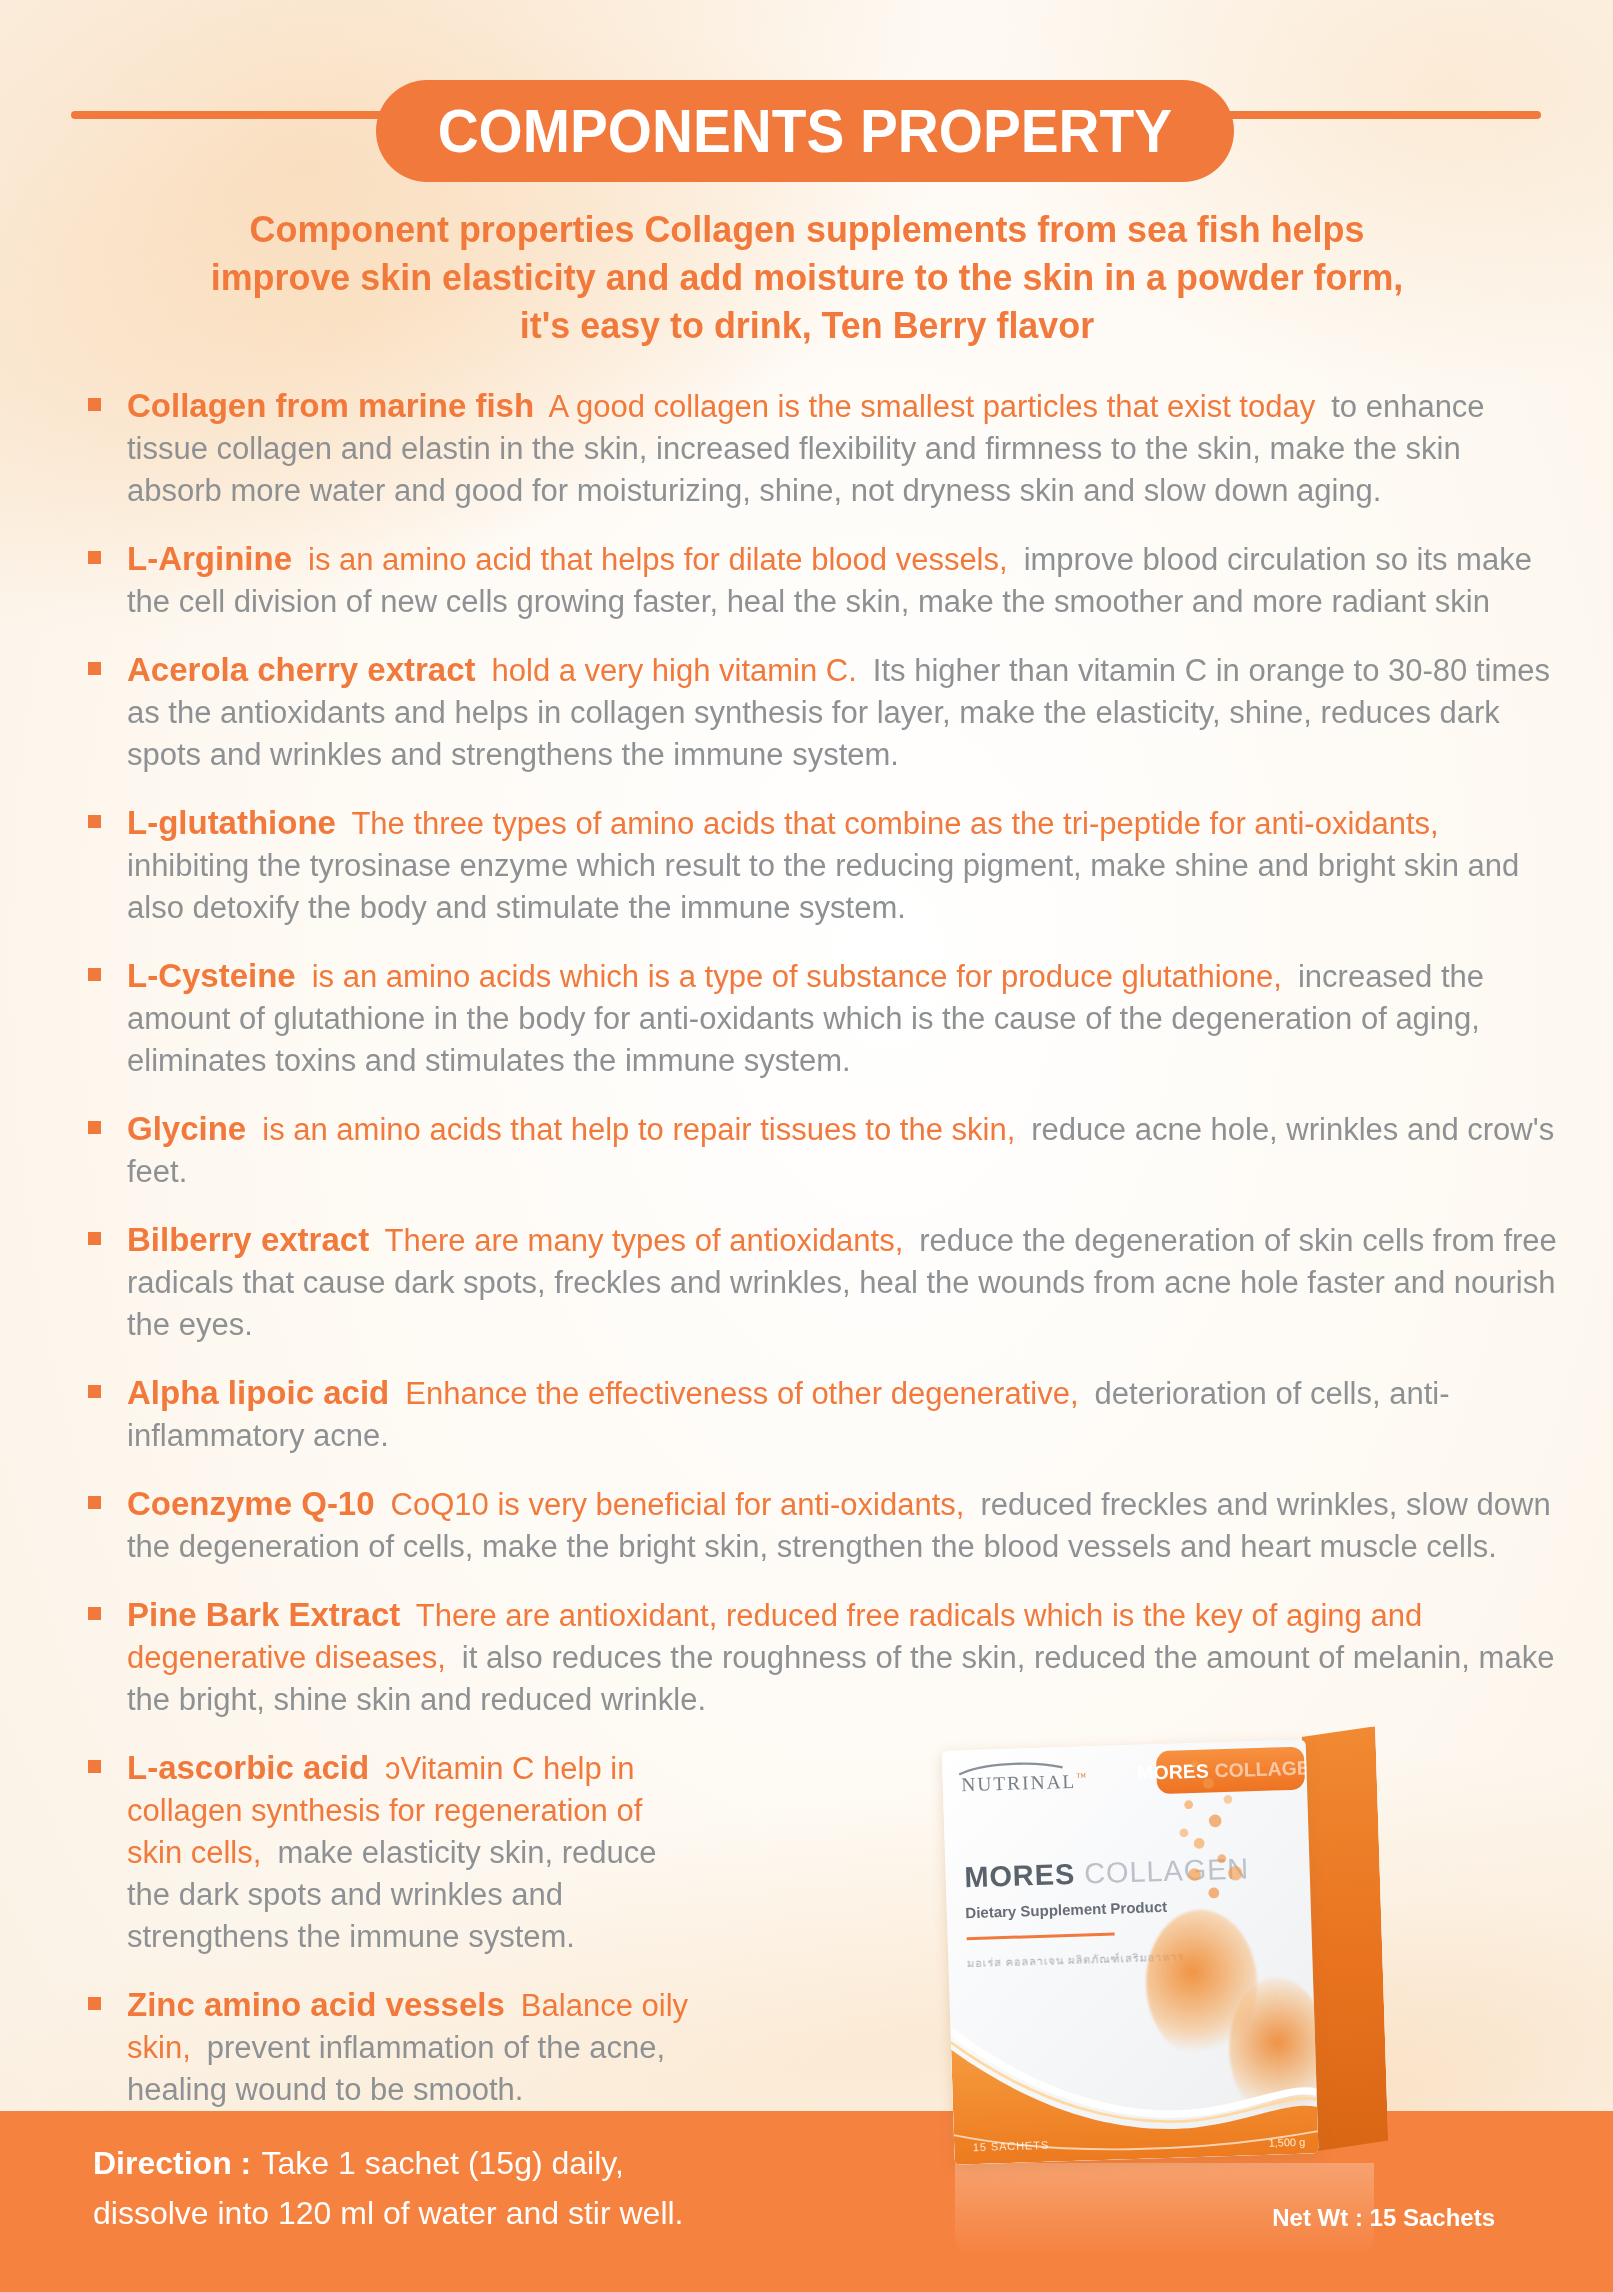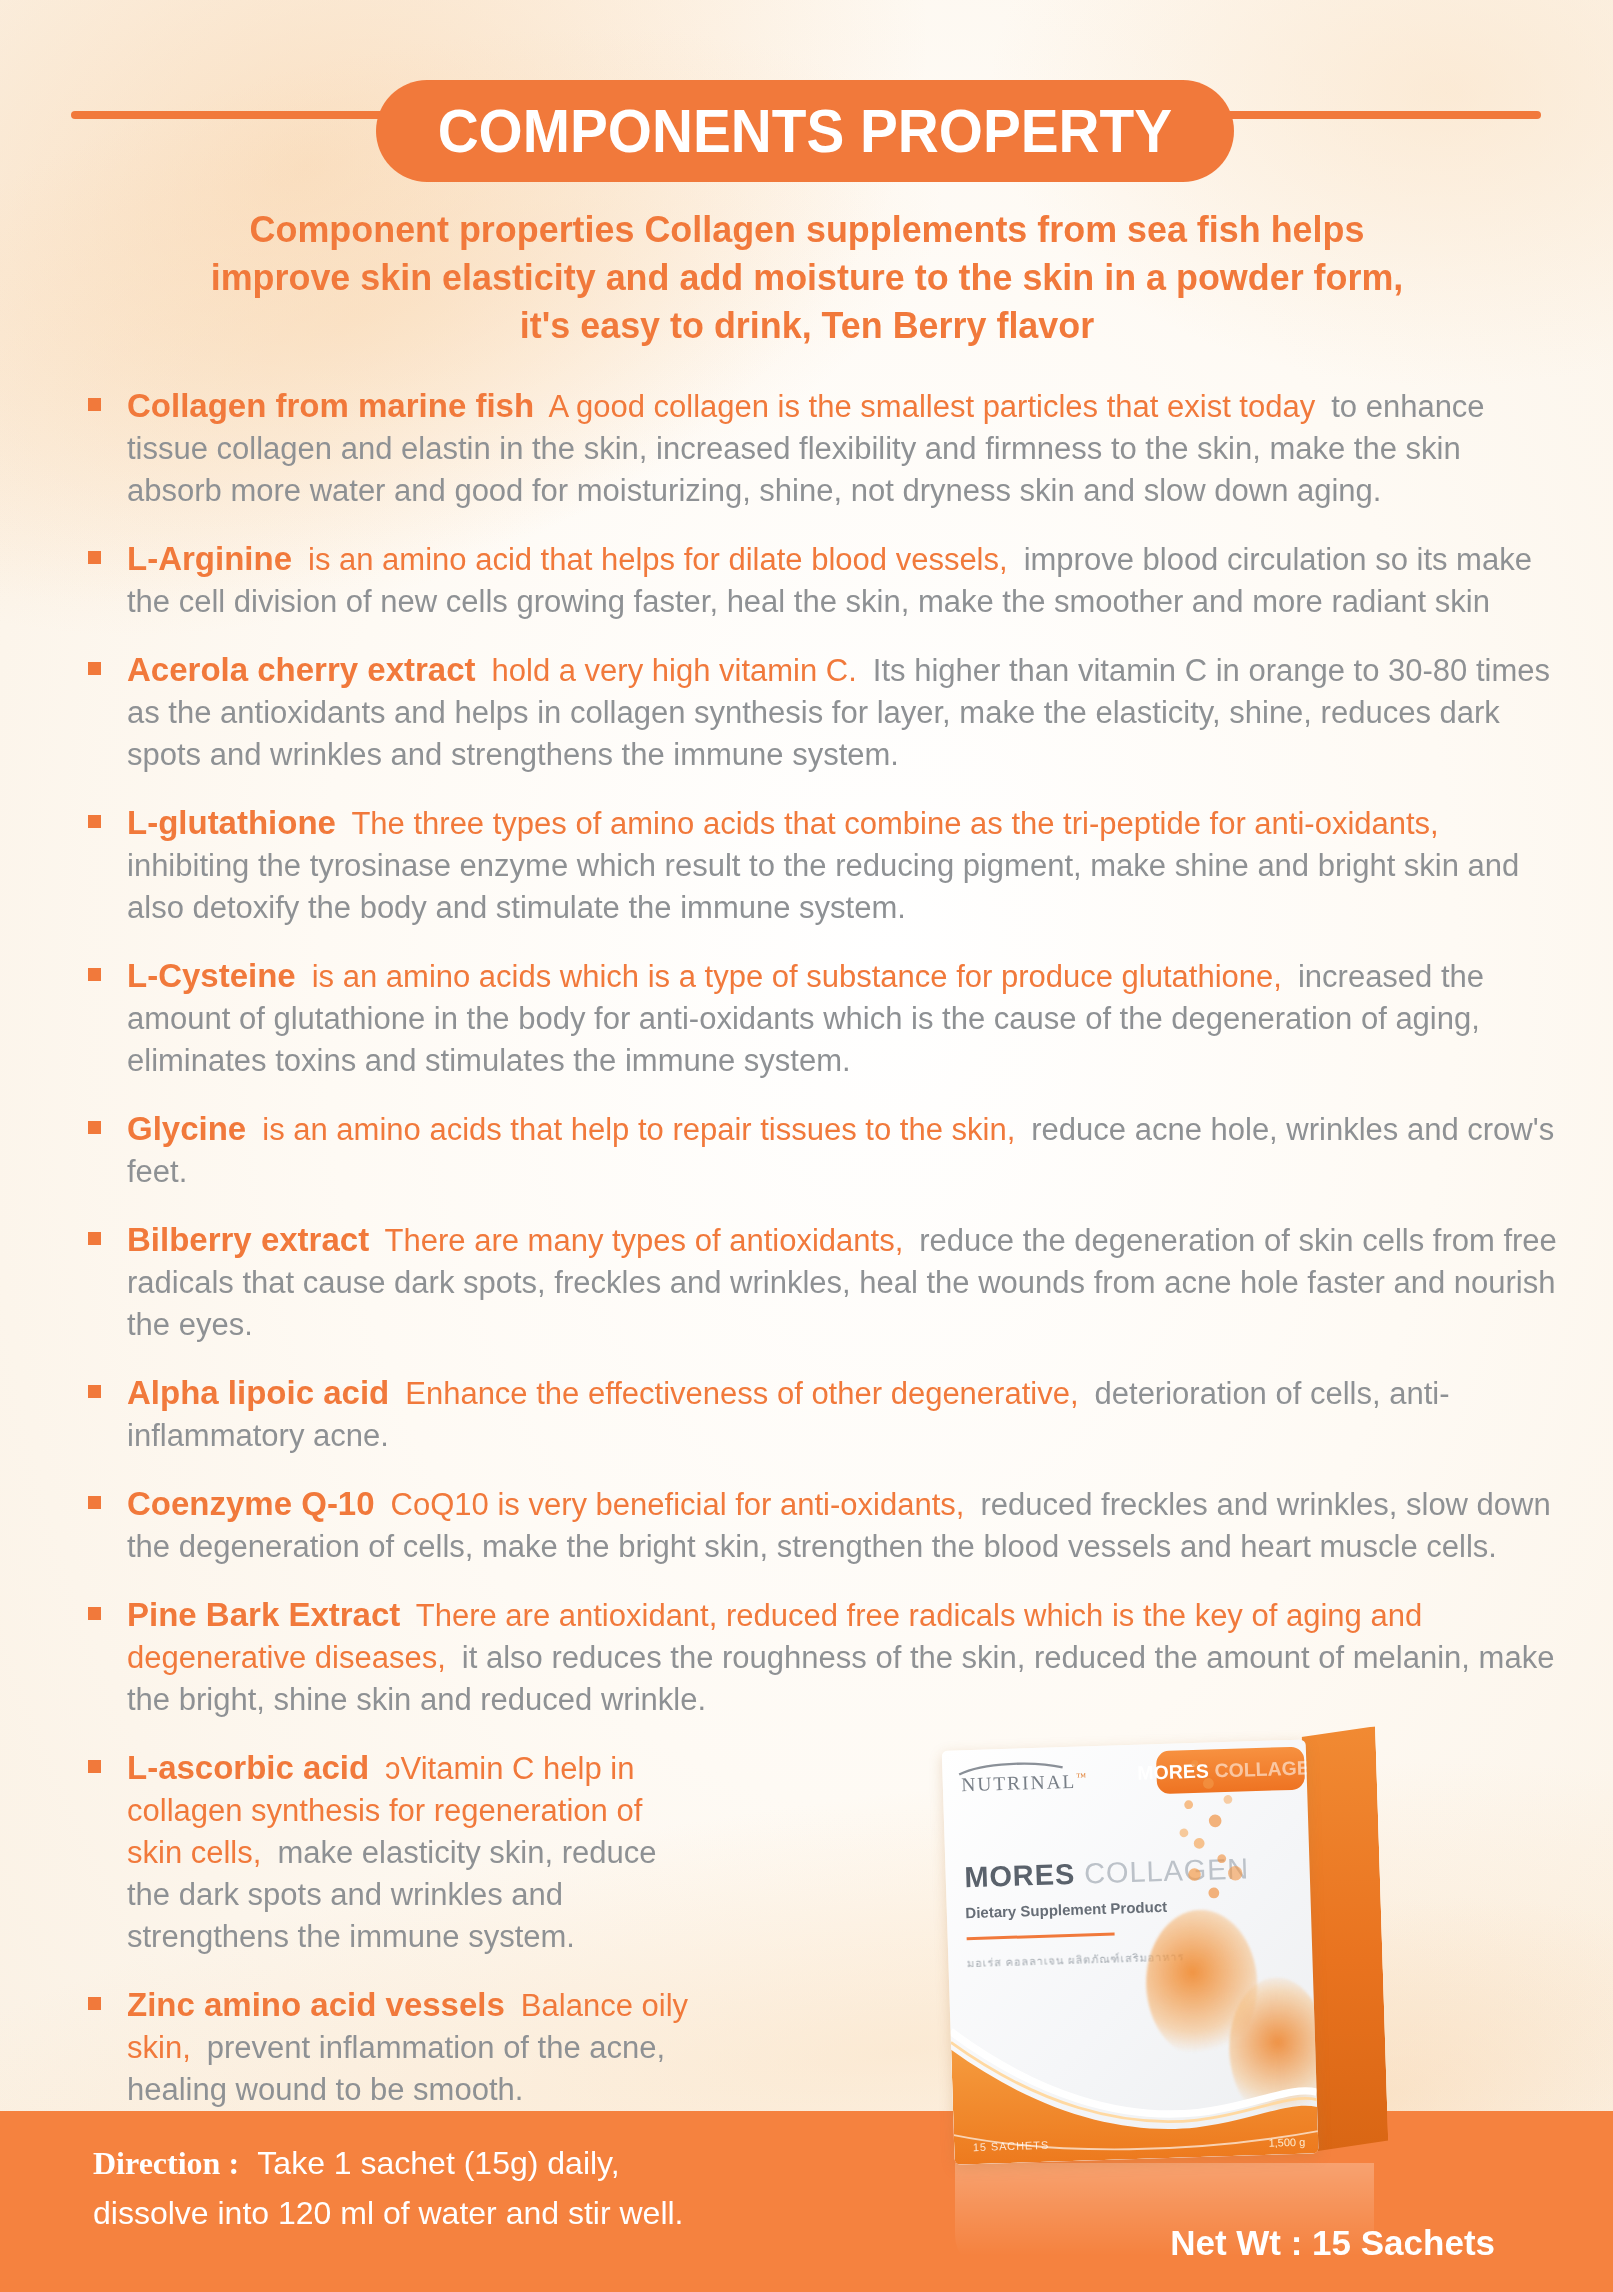--- a/index.html
+++ b/index.html
@@ -80,23 +80,23 @@
   .box-swoosh{position:absolute;left:0;bottom:0;width:100%;height:139px;}
   .box-sachets{position:absolute;left:18.6px;bottom:11px;font-size:11px;color:rgba(255,255,255,.8);letter-spacing:0.9px;z-index:2;}
   .box-weight{position:absolute;right:13px;bottom:5.6px;font-size:11px;color:rgba(255,240,215,.95);z-index:2;}
   .box-reflection{position:absolute;left:955px;top:2163px;width:419px;height:109px;z-index:2;opacity:.8;
     border-radius:0 0 37px 37px;
     background:linear-gradient(to bottom, rgba(255,255,255,.32), rgba(255,255,255,0) 85%);}
 
   
   .footer{position:absolute;left:0;bottom:0;width:1614px;height:182px;background:#F5823F;z-index:1;color:#ffffff;}
   .direction{position:absolute;left:93px;top:28px;font-size:32px;line-height:48px;}
-  .direction .dir-label{font-weight:bold;margin-right:10px;font-family:Liberation Serif, serif;}
+  .direction .dir-label{font-weight:bold;margin-right:2px;}
   .direction-line2{margin-top:1.9px;}
-  .net-wt{position:absolute;right:119px;top:112px;font-size:35px;font-weight:bold;}
+  .net-wt{position:absolute;right:119px;top:93px;font-size:24px;font-weight:bold;}
 </style>
 </head>
 <body>
 
 <div class="page">
 
   <div class="swirl swirl-a"></div>
   <div class="swirl swirl-b"></div>
   <div class="swirl swirl-c"></div>
   <div class="swirl swirl-d"></div>

